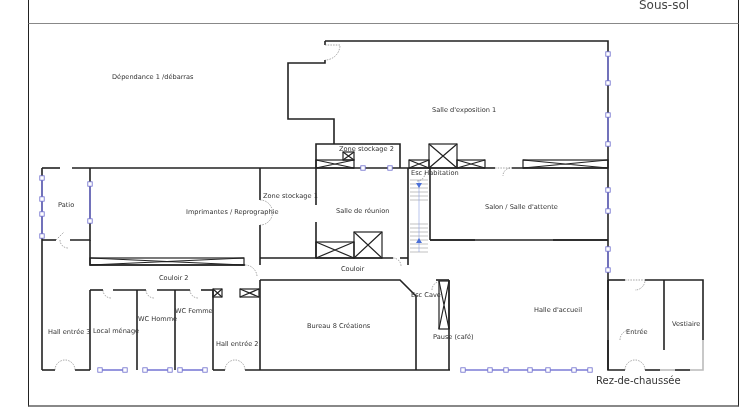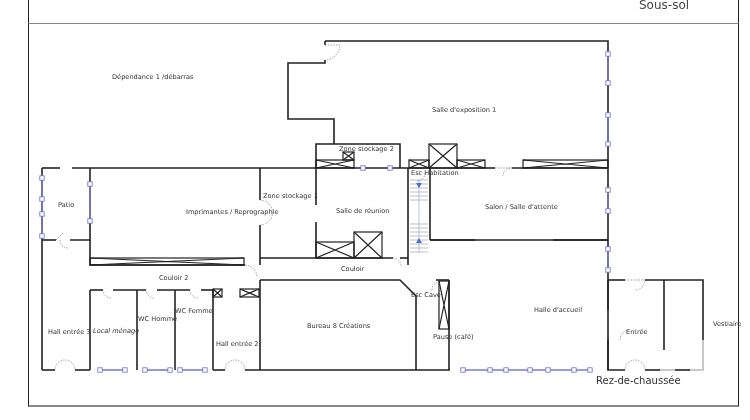--- a/index.html
+++ b/index.html
@@ -213,21 +213,21 @@
 <div class="lbl" style="left:411px;top:170px;">Esc Habitation</div>
 <div class="lbl" style="left:58px;top:202px;">Patio</div>
 <div class="lbl" style="left:146px;top:209px;padding-left:40px;">Imprimantes / Reprographie</div>
 <div class="lbl" style="left:263px;top:193px;">Zone stockage 1</div>
 <div class="lbl" style="left:336px;top:208px;">Salle de réunion</div>
 <div class="lbl" style="left:485px;top:204px;">Salon / Salle d'attente</div>
 <div class="lbl" style="left:152px;top:275px;margin-left:7px;">Couloir 2</div>
 <div class="lbl" style="left:341px;top:266px;">Couloir</div>
 <div class="lbl" style="left:411px;top:260px;margin-top:32px;">Esc Cave</div>
 <div class="lbl" style="left:48px;top:329px;">Hall entrée 3</div>
-<div class="lbl" style="left:93px;top:328px;font-style:italic;">Local ménage</div>
+<div class="lbl" style="left:93px;top:328px;">Local ménage</div>
 <div class="lbl" style="left:138px;top:316px;">WC Homme</div>
 <div class="lbl" style="left:175px;top:308px;">WC Femme</div>
 <div class="lbl" style="left:216px;top:341px;">Hall entrée 2</div>
 <div class="lbl" style="left:307px;top:323px;">Bureau 8 Créations</div>
 <div class="lbl" style="left:433px;top:334px;">Pause (café)</div>
 <div class="lbl" style="left:500px;top:307px;padding-left:34px;">Halle d'accueil</div>
 <div class="lbl" style="left:626px;top:329px;">Entrée</div>
-<div class="lbl" style="left:672px;top:321px;margin-left:41px;">Vestiaire</div>
+<div class="lbl" style="left:672px;top:321px;">Vestiaire</div>
 
 </body></html>

